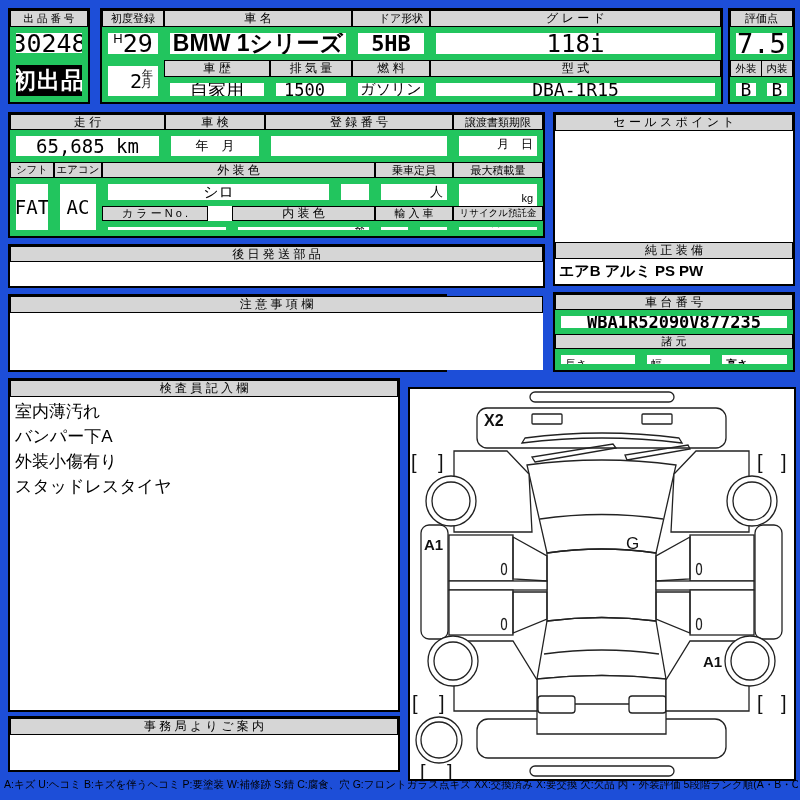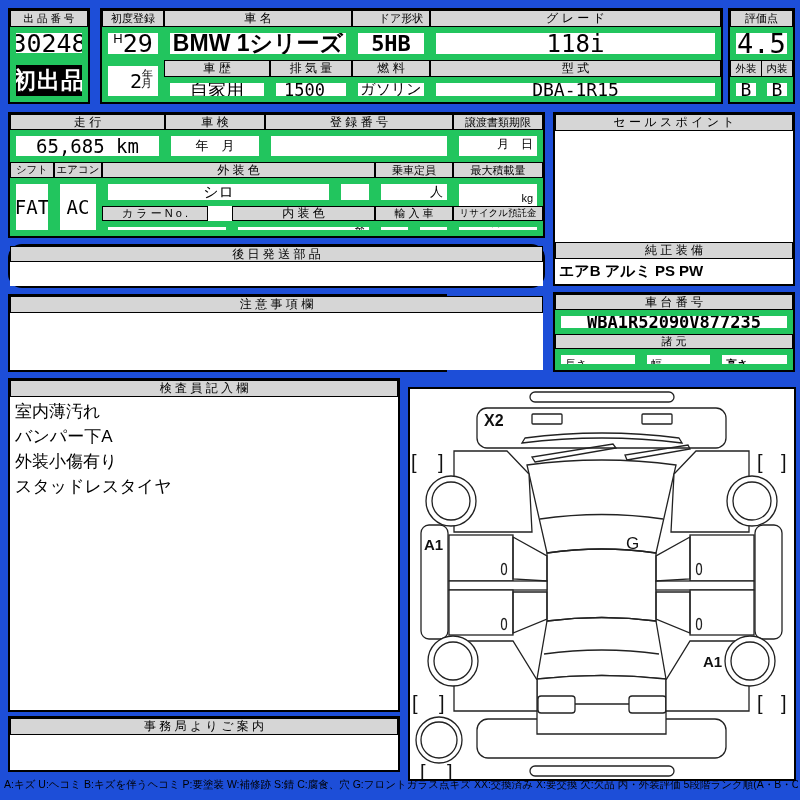--- a/index.html
+++ b/index.html
@@ -55,21 +55,21 @@
     <div class="cell" style="left:250px;top:67px;width:78px;height:25px;font-size:15px;">ガソリン</div>
 
     <div class="hdr" style="left:328px;top:0;width:291px;height:17px;">グ レ ー ド</div>
     <div class="cell num" style="left:328px;top:17px;width:291px;height:33px;font-size:24px;">118i</div>
     <div class="hdr" style="left:328px;top:50px;width:291px;height:17px;">型 式</div>
     <div class="cell num" style="left:328px;top:67px;width:291px;height:25px;font-size:18px;">DBA-1R15</div>
   </div>
 
   <div class="blk" style="left:728px;top:8px;width:67px;height:96px;">
     <div class="hdr" style="left:0;top:0;width:63px;height:17px;font-size:11px;">評価点</div>
-    <div class="cell num" style="left:0;top:17px;width:63px;height:33px;font-size:27px;">4.5</div>
+    <div class="cell num" style="left:0;top:17px;width:63px;height:33px;font-size:27px;">7.5</div>
     <div class="hdr" style="left:0;top:50px;width:32px;height:17px;font-size:10.5px;">外装</div>
     <div class="hdr" style="left:31px;top:50px;width:32px;height:17px;font-size:10.5px;">内装</div>
     <div class="cell num" style="left:0;top:67px;width:32px;height:25px;font-size:18px;">B</div>
     <div class="cell num" style="left:31px;top:67px;width:32px;height:25px;font-size:18px;">B</div>
   </div>
 
   <div class="blk" style="left:8px;top:112px;width:537px;height:126px;">
     <div class="hdr" style="left:0;top:0;width:155px;height:16px;">走 行</div>
     <div class="cell num" style="left:0;top:16px;width:155px;height:32px;font-size:19px;">65,685 km</div>
     <div class="hdr" style="left:155px;top:0;width:100px;height:16px;">車 検</div>
@@ -98,21 +98,21 @@
     <div class="cell right" style="left:222px;top:107px;width:143px;height:15px;font-size:12px;">系</div>
     <div class="hdr" style="left:365px;top:92px;width:78px;height:15px;font-size:11px;">輸 入 車</div>
     <div class="cell" style="left:365px;top:107px;width:39px;height:15px;"></div>
     <div class="cell" style="left:404px;top:107px;width:39px;height:15px;"></div>
     <div class="hdr" style="left:443px;top:92px;width:90px;height:15px;font-size:9.5px;">リサイクル預託金</div>
     <div class="cell right" style="left:443px;top:107px;width:90px;height:15px;flex-direction:column;">
       <span class="num" style="font-size:13px;">18,570</span><span style="font-size:10px;">円</span>
     </div>
   </div>
 
-  <div class="blk" style="left:8px;top:244px;width:537px;height:44px;border-radius:14px;">
+  <div class="blk" style="left:8px;top:244px;width:537px;height:44px;">
     <div class="hdr" style="left:0;top:0;width:533px;height:16px;">後 日 発 送 部 品</div>
     <div class="plain" style="left:0;top:16px;width:533px;height:24px;"></div>
   </div>
 
   <div class="blk" style="left:8px;top:294px;width:439px;height:78px;">
     <div class="hdr" style="left:0;top:0;width:533px;height:17px;">注 意 事 項 欄</div>
     <div class="plain" style="left:0;top:17px;width:533px;height:57px;"></div>
   </div>
 
   <div class="blk" style="left:553px;top:112px;width:242px;height:174px;">

